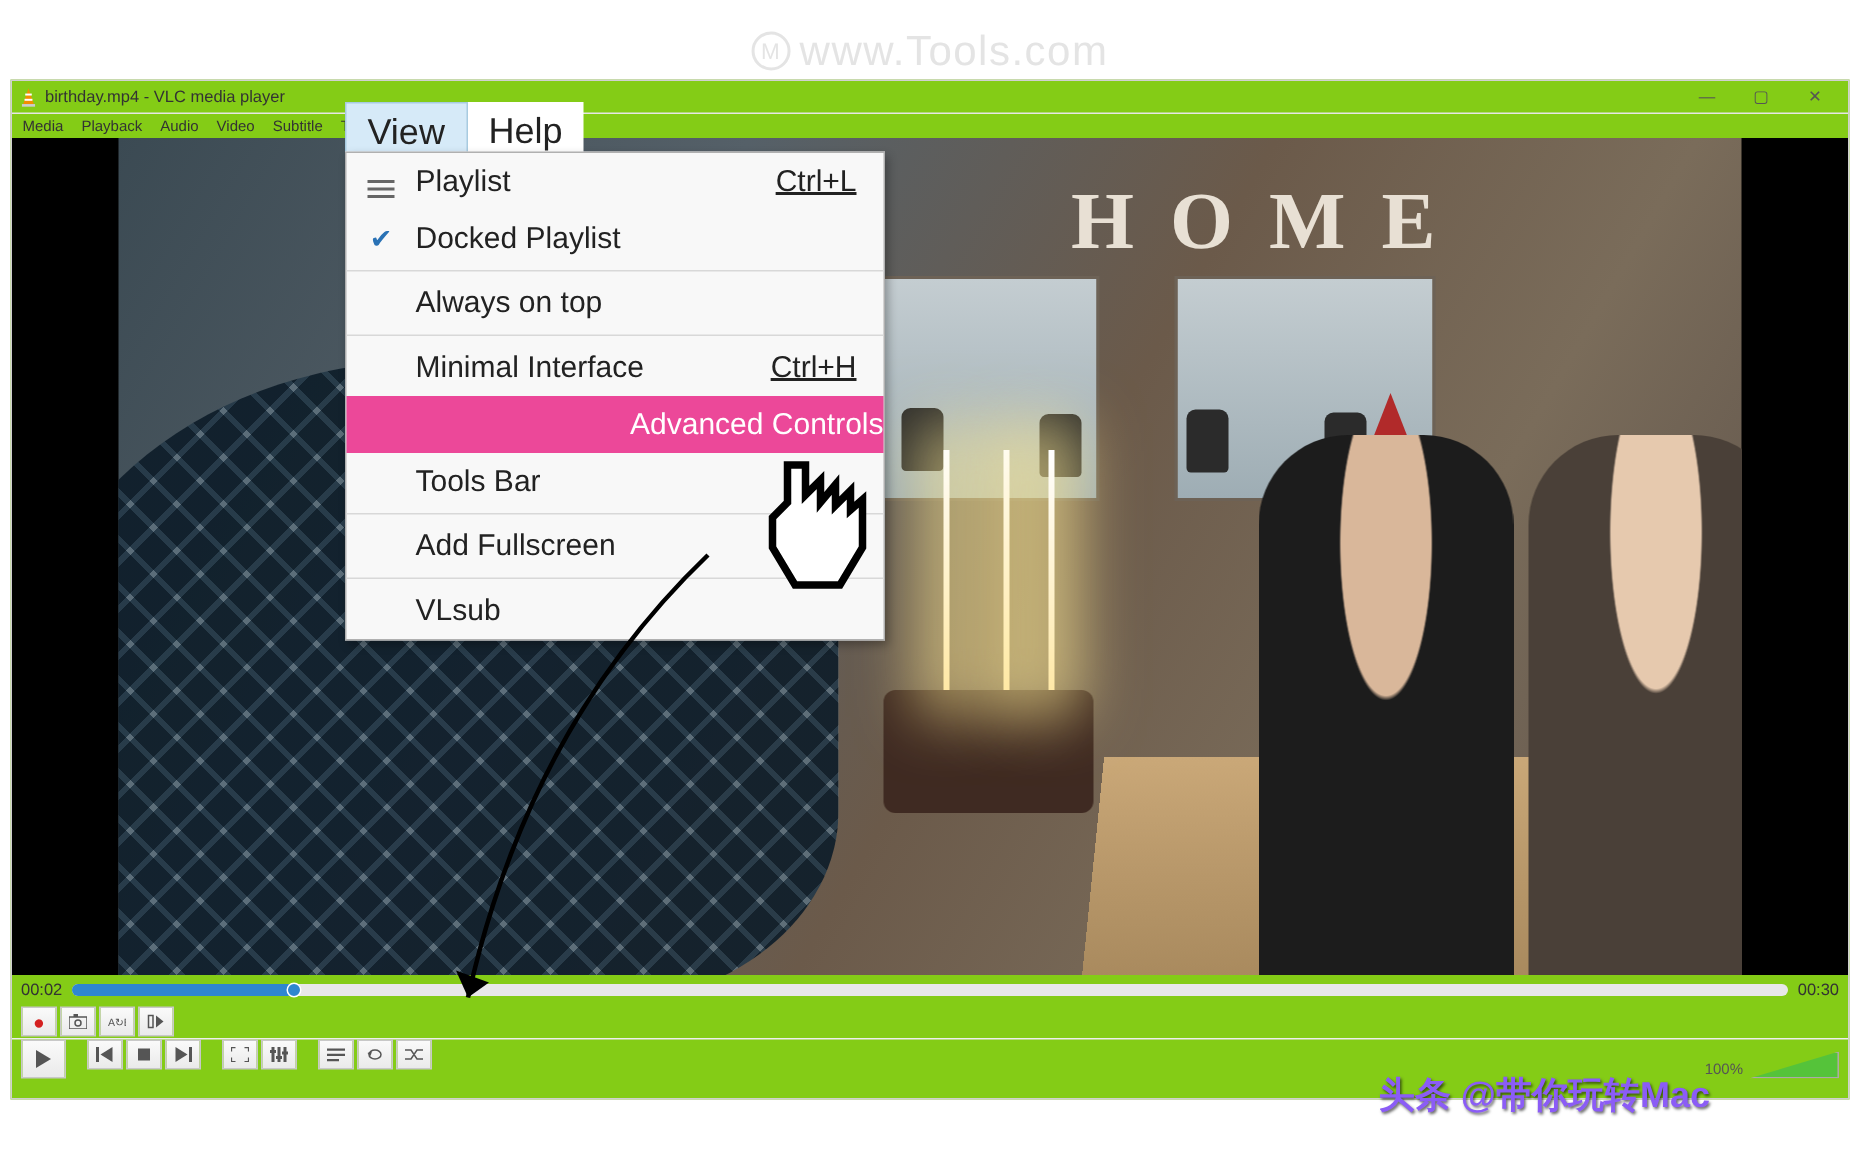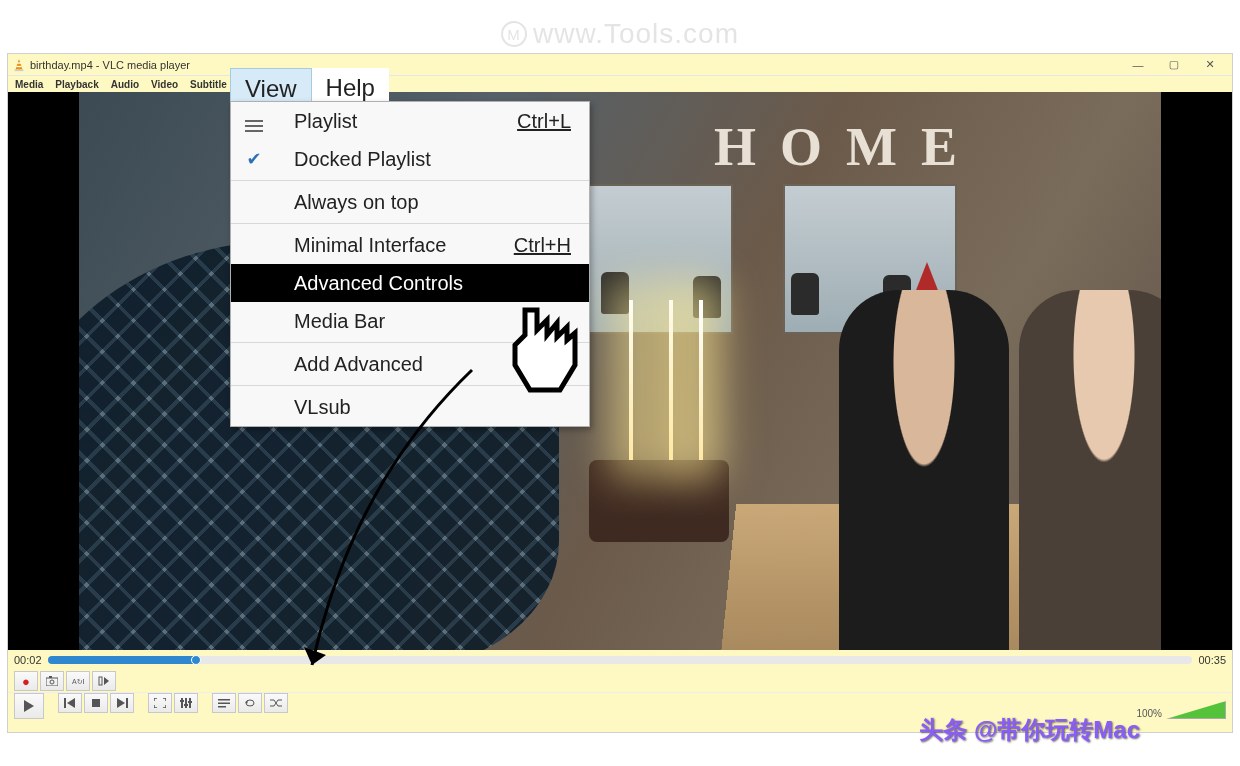--- a/index.html
+++ b/index.html
@@ -2,29 +2,29 @@
 <html><head>
 <meta charset="utf-8">
 <style>
 * { margin: 0; padding: 0; box-sizing: border-box; font-family: "Segoe UI", Tahoma, sans-serif; }
 body { width: 1240px; height: 766px; background: #fff; overflow: hidden; position: relative; }
 
 .watermark-top { position: absolute; top: 18px; left: 50%; transform: translateX(-50%); color: #d9d9d9; font-size: 28px; letter-spacing: 1px; font-family: Georgia, serif; opacity: 0.7; display: flex; align-items: center; gap: 6px; }
 .watermark-top .m-icon { width: 26px; height: 26px; border: 2px solid #d9d9d9; border-radius: 50%; display: flex; align-items: center; justify-content: center; font-size: 15px; color: #d9d9d9; }
 .watermark-bottom { position: absolute; bottom: 20px; right: 100px; color: #8b5cf6; font-size: 24px; font-weight: 600; text-shadow: 1px 1px 2px rgba(0,0,0,.6); }
 
-.window { position: absolute; top: 53px; left: 7px; width: 1226px; height: 680px; background: #fef9c3; border: 1px solid #d0d0d0; }
+.window { position: absolute; top: 53px; left: 7px; width: 1226px; height: 680px; background: #84cc16; border: 1px solid #d0d0d0; }
 
 .titlebar { height: 22px; display: flex; align-items: center; padding: 0 4px; border-bottom: 1px solid #e6e6e6; font-size: 11px; }
 .titlebar .icon-cone { width: 14px; height: 14px; margin-right: 4px; }
 .titlebar .title-text { flex: 0 0 auto; color: #333; }
 .titlebar .spacer { flex: 1; }
 .winbtn { width: 36px; height: 20px; display: flex; align-items: center; justify-content: center; cursor: pointer; color: #555; }
 
-.menubar { height: 16px; display: flex; align-items: center; padding: 0 2px; font-size: 10px; color: #333; gap: 2px; font-weight: bold; }
+.menubar { height: 16px; display: flex; align-items: center; padding: 0 2px; font-size: 10px; color: #333; gap: 2px; }
 .menubar .m { padding: 0 5px; cursor: pointer; }
 
 .video-area { position: relative; width: 100%; height: 558px; background: #000; display: flex; justify-content: center; }
 .video-frame { height: 100%; width: 1082px; background: linear-gradient(120deg,#3b4a53 0%,#556068 30%,#6b5a4a 55%,#7a6c5a 75%,#5a4f48 100%); position: relative; overflow: hidden; }
 .home-letters { position: absolute; top: 24px; left: 635px; color: #e8e0d4; font-size: 54px; letter-spacing: 24px; font-family: "Times New Roman", serif; font-weight: 600; }
 .window-pane { position: absolute; top: 92px; background: linear-gradient(#c4cdd1,#9eadb4); border: 2px solid #6d6256; }
 .wp1 { left: 480px; width: 174px; height: 150px; }
 .wp2 { left: 704px; width: 174px; height: 150px; }
 .lantern { position: absolute; width: 28px; height: 42px; background: #2b2b2b; border-radius: 6px 6px 3px 3px; }
 .l1 { top: 180px; left: 522px; } .l2 { top: 184px; left: 614px; }
@@ -35,22 +35,22 @@
 .sparkler { position: absolute; bottom: 190px; width: 4px; height: 160px; background: linear-gradient(#fff,#ffe9a8); box-shadow: 0 0 40px 18px rgba(255,235,150,.6); }
 .sp1 { left: 550px; } .sp2 { left: 590px; } .sp3 { left: 620px; }
 .plaid { position: absolute; bottom: -20px; left: -60px; width: 540px; height: 430px; background: repeating-linear-gradient(45deg,#3d5768 0 18px,#9ba9b2 18px 22px), repeating-linear-gradient(-45deg,#3d5768 0 18px,#9ba9b2 18px 22px); background-blend-mode: multiply; border-radius: 50% 40% 30% 20%; opacity: 0.92; }
 .person2 { position: absolute; bottom: 0; left: 760px; width: 170px; height: 360px; background: radial-gradient(ellipse at 50% 20%, #d9b79a 30px, transparent 31px), #1c1c1c; border-radius: 60px 60px 0 0; }
 .person3 { position: absolute; bottom: 0; left: 940px; width: 170px; height: 360px; background: radial-gradient(ellipse at 50% 18%, #e6c9ae 30px, transparent 31px), #4a4038; border-radius: 60px 60px 0 0; }
 
 .dropdown-menus { position: absolute; top: 68px; left: 230px; display: flex; }
 .menu-tab { font-size: 24px; padding: 6px 14px; color: #222; cursor: pointer; background: #fff; }
 .menu-tab.active { background: #d6eaf8; border: 1px solid #a8cbe0; }
 .dropdown-panel { position: absolute; top: 101px; left: 230px; width: 360px; background: #f8f8f8; border: 1px solid #b0b0b0; box-shadow: 2px 3px 6px rgba(0,0,0,.3); font-size: 20px; color: #222; }
-.dd-item { display: flex; align-items: center; height: 38px; padding-left: 63px; position: relative; cursor: pointer; }
-.dd-item.hover { background: #000000; color: #fff; }
+.dd-item { display: flex; align-items: center; height: 38px; padding-left: 46px; position: relative; cursor: pointer; }
+.dd-item.hover { background: #ec4899; color: #fff; justify-content: flex-end; }
 .dd-sep { height: 1px; background: #d8d8d8; margin: 2px 0; }
 .dd-shortcut { position: absolute; right: 18px; text-decoration: underline; }
 .dd-icon { position: absolute; left: 12px; width: 22px; display: flex; justify-content: center; }
 .dd-check { color: #2a72b5; font-size: 18px; }
 .dd-lines { width: 18px; height: 2px; background: #666; box-shadow: 0 5px 0 #666, 0 10px 0 #666; }
 
 .cursor-hand { position: absolute; top: 295px; left: 505px; pointer-events: none; }
 
 .timebar { height: 20px; display: flex; align-items: center; padding: 0 6px; font-size: 11px; color: #333; gap: 6px; }
 .seekbar { flex: 1; height: 8px; background: #e8e8e8; border-radius: 4px; position: relative; cursor: pointer; }
@@ -129,21 +129,21 @@
       <div class="plaid"></div>
     </div>
   </div>
 
   <div class="timebar">
     <span>00:02</span>
     <div class="seekbar">
       <div class="seek-fill"></div>
       <div class="seek-knob"></div>
     </div>
-    <span>00:35</span>
+    <span>00:30</span>
   </div>
 
   <div class="adv-controls">
     <div class="cbtn rec">●</div>
     <div class="cbtn">
       <svg width="12" height="10" viewBox="0 0 12 10">
           <rect x="0" y="2" width="12" height="8" fill="none" stroke="#555"></rect>
           <circle cx="6" cy="6" r="2" fill="none" stroke="#555"></circle>
           <rect x="3" y="0" width="3" height="2" fill="#555"></rect>
         </svg>
@@ -251,25 +251,25 @@
   </div>
   <div class="dd-sep"></div>
   <div class="dd-item">
     <span>Minimal Interface</span>
     <span class="dd-shortcut">Ctrl+H</span>
   </div>
   <div class="dd-item hover">
     <span>Advanced Controls</span>
   </div>
   <div class="dd-item">
-    <span>Media Bar</span>
-  </div>
-  <div class="dd-sep"></div>
-  <div class="dd-item">
-    <span>Add Advanced</span>
+    <span>Tools Bar</span>
+  </div>
+  <div class="dd-sep"></div>
+  <div class="dd-item">
+    <span>Add Fullscreen</span>
   </div>
   <div class="dd-sep"></div>
   <div class="dd-item">
     <span>VLsub</span>
   </div>
 </div>
 
 <svg class="cursor-hand" width="110" height="120" viewBox="0 0 110 120">
   <path d="M20,40 L20,15 L32,15 L32,35 L42,25 L42,40 L52,28 L52,42 L62,32 L62,45 L70,38 L70,70 L55,95 L25,95 L10,70 L10,50 Z" fill="#fff" stroke="#000" stroke-width="5" stroke-linejoin="miter"></path>
 </svg>

